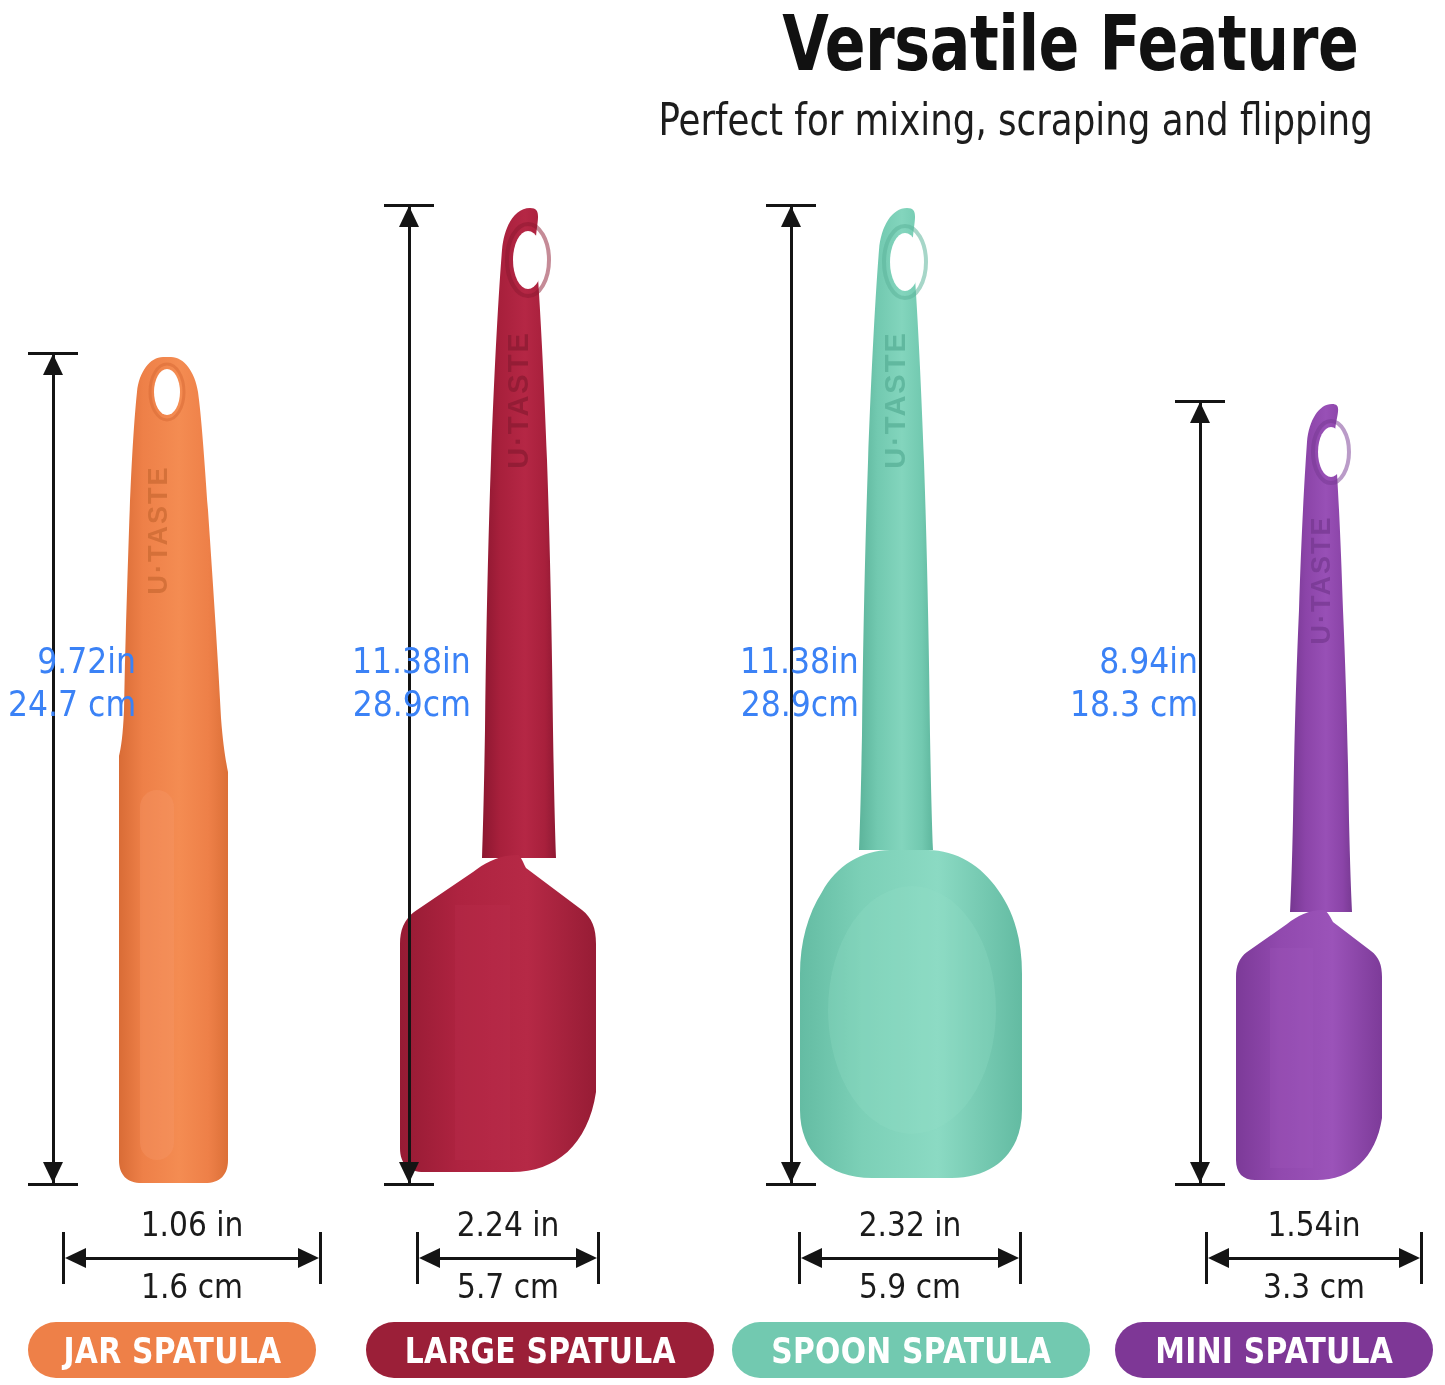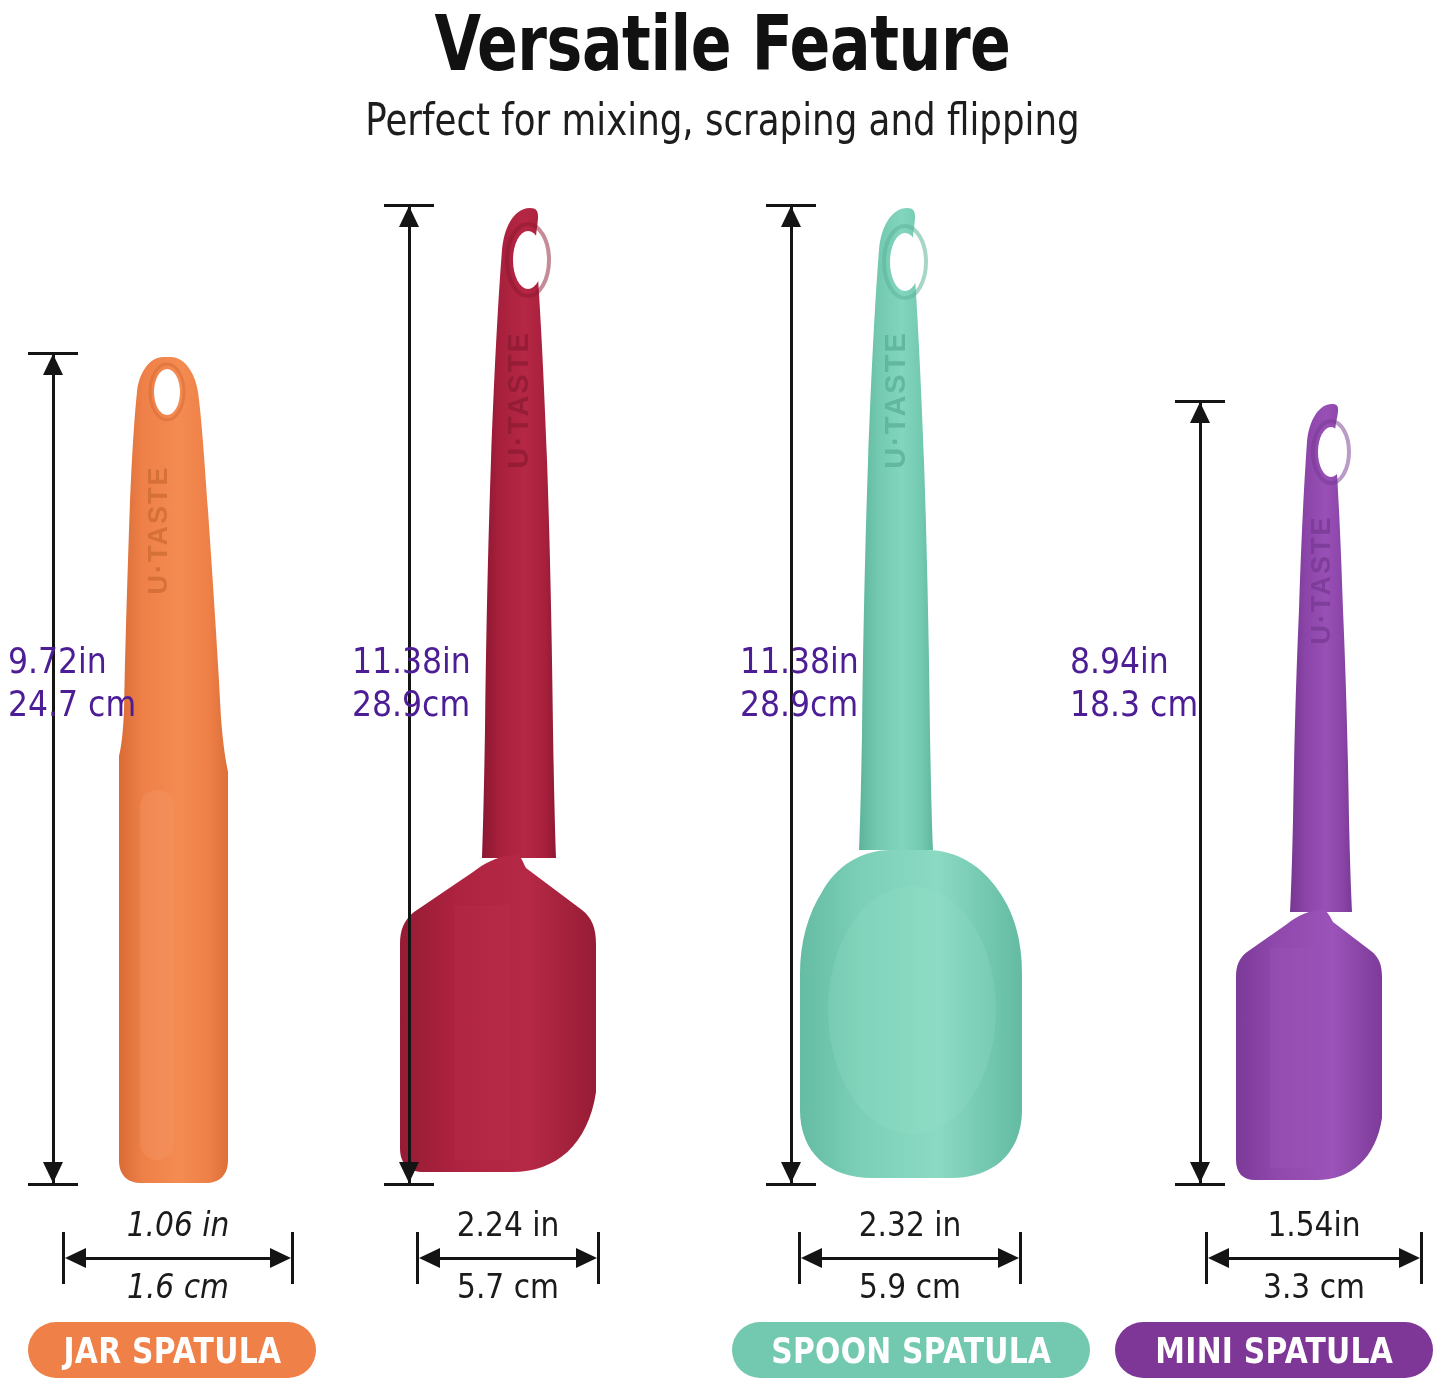--- a/index.html
+++ b/index.html
@@ -15,21 +15,21 @@
     font-family: "DejaVu Sans Condensed", "Liberation Sans Narrow", "Liberation Sans", sans-serif;
     color: #1b1b1b;
   }
 
   
   #header {
     position: absolute;
     top: 0;
     left: 0;
     width: 1445px;
-    text-align: center;
+    text-align: right;
   }
   #page-title {
     margin: 0;
     padding-top: 6px;
     font-size: 76px;
     line-height: 1.0;
     font-weight: 700;
     letter-spacing: -0.5px;
     font-stretch: condensed;
     transform: scaleX(0.88);
@@ -96,26 +96,26 @@
     width: 0;
     height: 0;
     border-left: 10px solid transparent;
     border-right: 10px solid transparent;
   }
   .vdim .arrow-up { border-bottom: 21px solid #141414; }
   .vdim .arrow-dn { border-top: 21px solid #141414; }
 
   .vdim-label {
     position: absolute;
-    text-align: left;
+    text-align: right;
     font-size: 35px;
     line-height: 1.22;
     font-weight: 400;
     font-stretch: condensed;
-    color: #4c1d95;
+    color: #3b82f6;
     white-space: nowrap;
     letter-spacing: 0px;
   }
 
   
   .hdim {
     position: absolute;
     height: 92px;
   }
   .hdim .hline {
@@ -227,21 +227,21 @@
       <div class="arrow-up" style="top:2px;"></div>
       <div class="vline" style="top:3px; height:828px;"></div>
       <div class="arrow-dn" style="top:810px;"></div>
       <div class="cap" style="top:831px;"></div>
     </div>
     <div class="vdim-label" style="left:8px; top:640px;">
       <div>9.72in</div>
       <div>24.7 cm</div>
     </div>
 
-    <div class="hdim" style="left:62px; top:1212px; width:232px;font-style:italic;">
+    <div class="hdim" style="left:62px; top:1212px; width:260px;">
       <div class="hdim-top">1.06 in</div>
       <div class="tick" style="left:0px;"></div>
       <div class="tick" style="right:0px;"></div>
       <div class="arrow-l" style="left:3px;"></div>
       <div class="hline" style="left:16px; right:16px; top:45px;"></div>
       <div class="arrow-r" style="right:3px;"></div>
       <div class="hdim-bot">1.6 cm</div>
     </div>
 
     <div class="pill" style="left:28px; top:1322px; width:288px; background:#EE8048;">
@@ -315,20 +315,23 @@
     <div class="hdim" style="left:56px; top:1212px; width:184px;">
       <div class="hdim-top">2.24 in</div>
       <div class="tick" style="left:0px;"></div>
       <div class="tick" style="right:0px;"></div>
       <div class="arrow-l" style="left:3px;"></div>
       <div class="hline" style="left:16px; right:16px; top:45px;"></div>
       <div class="arrow-r" style="right:3px;"></div>
       <div class="hdim-bot">5.7 cm</div>
     </div>
 
+    <div class="pill" style="left:6px; top:1322px; width:348px; background:#9B1F38;">
+      <span>LARGE SPATULA</span>
+    </div>
   </div>
 
   <div class="product" data-index="2">
 
     <svg class="utensil-svg" width="365" height="1385" viewBox="0 0 365 1385">
       <defs>
         <linearGradient id="gSpoonH" x1="0" y1="0" x2="1" y2="0">
           <stop offset="0%" stop-color="#5CB49B"></stop>
           <stop offset="25%" stop-color="#72C9B0"></stop>
           <stop offset="58%" stop-color="#83D5BD"></stop>

